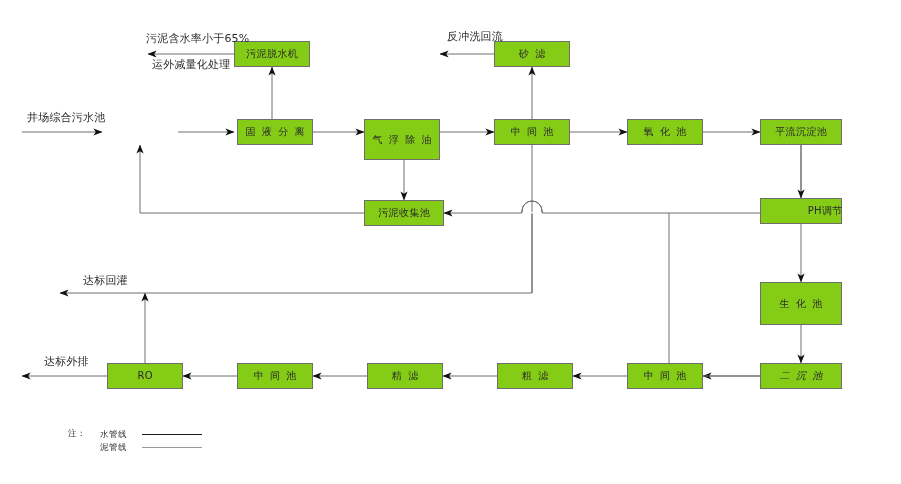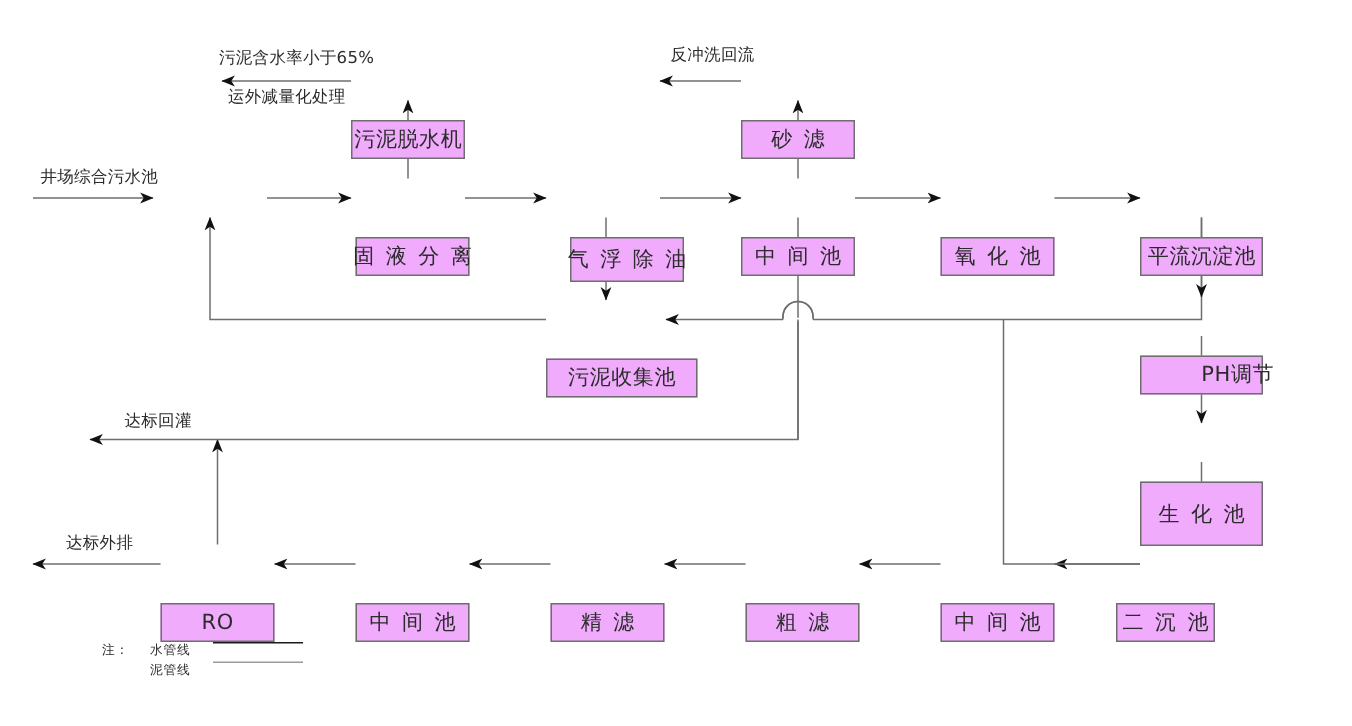--- a/index.html
+++ b/index.html
@@ -21,32 +21,31 @@
     position: absolute;
     left: 0;
     top: 0;
     width: 901px;
     height: 484px;
   }
   .node {
     position: absolute;
     box-sizing: border-box;
     border: 1px solid #6e6e6e;
-    background: #f0abfc;
+    background: #84cc16;
     display: flex;
     align-items: center;
     justify-content: center;
-    font-size: 14px;
+    font-size: 10px;
     color: #2b2b2b;
     letter-spacing: 1.6px;
     text-indent: 1.6px;
     line-height: 1;
     white-space: nowrap;
     z-index: 3;
-    margin-top: 39px;
   }
   .node.tight {
     letter-spacing: 0.4px;
     text-indent: 0.4px;
   }
   .edge-label {
     position: absolute;
     font-size: 11px;
     color: #2b2b2b;
     white-space: nowrap;
@@ -55,20 +54,21 @@
     z-index: 4;
   }
   .legend {
     position: absolute;
     z-index: 4;
     font-size: 8.5px;
     color: #2b2b2b;
   }
   .legend-row {
     display: flex;
+    align-items: center;
     height: 13px;
   }
   .legend-note {
     position: absolute;
     left: 0;
     top: 0;
     font-size: 8.5px;
     color: #2b2b2b;
     letter-spacing: 0.5px;
   }
@@ -148,39 +148,39 @@
     </g>
 
     <path d="M522,213 L542,213" stroke="#ffffff" stroke-width="2.4" fill="none"></path>
     <path d="M522,213 L522,211 A10,10 0 0 1 542,211 L542,213" stroke="#6e6e6e" stroke-width="1" fill="none"></path>
     <path d="M532,213 L532,293" stroke="#6e6e6e" stroke-width="1" fill="none"></path>
   </svg>
 
 
   <div class="node" style="left:237px; top:119px; width:76px; height:26px;">固 液 分 离</div>
 
-  <div class="node" style="left:380px; top:119px; width:76px; height:30px;">气 浮 除 油</div>
+  <div class="node" style="left:364px; top:119px; width:76px; height:41px;">气 浮 除 油</div>
 
   <div class="node" style="left:494px; top:119px; width:76px; height:26px;">中 间 池</div>
 
   <div class="node" style="left:627px; top:119px; width:76px; height:26px;">氧 化 池</div>
 
   <div class="node" style="left:494px; top:41px; width:76px; height:26px;">砂  滤</div>
 
   <div class="node tight" style="left:760px; top:119px; width:82px; height:26px;">平流沉淀池</div>
 
   <div class="node tight" style="left:234px; top:41px; width:76px; height:26px;">污泥脱水机</div>
 
   <div class="node tight" style="left:760px; top:198px; width:82px; height:26px;padding-left:48px;">PH调节</div>
 
   <div class="node" style="left:760px; top:282px; width:82px; height:43px;">生 化 池</div>
 
-  <div class="node" style="left:744px; top:363px; width:66px; height:26px;">二 沉 池</div>
-
-  <div class="node tight" style="left:364px; top:200px; width:101px; height:26px;">污泥收集池</div>
+  <div class="node" style="left:760px; top:363px; width:82px; height:26px;font-style:italic;">二 沉 池</div>
+
+  <div class="node tight" style="left:364px; top:200px; width:80px; height:26px;">污泥收集池</div>
 
   <div class="node" style="left:627px; top:363px; width:76px; height:26px;">中 间 池</div>
 
   <div class="node" style="left:497px; top:363px; width:76px; height:26px;">粗  滤</div>
 
   <div class="node" style="left:367px; top:363px; width:76px; height:26px;">精  滤</div>
 
   <div class="node" style="left:237px; top:363px; width:76px; height:26px;">中 间 池</div>
 
   <div class="node tight" style="left:107px; top:363px; width:76px; height:26px;">RO</div>

